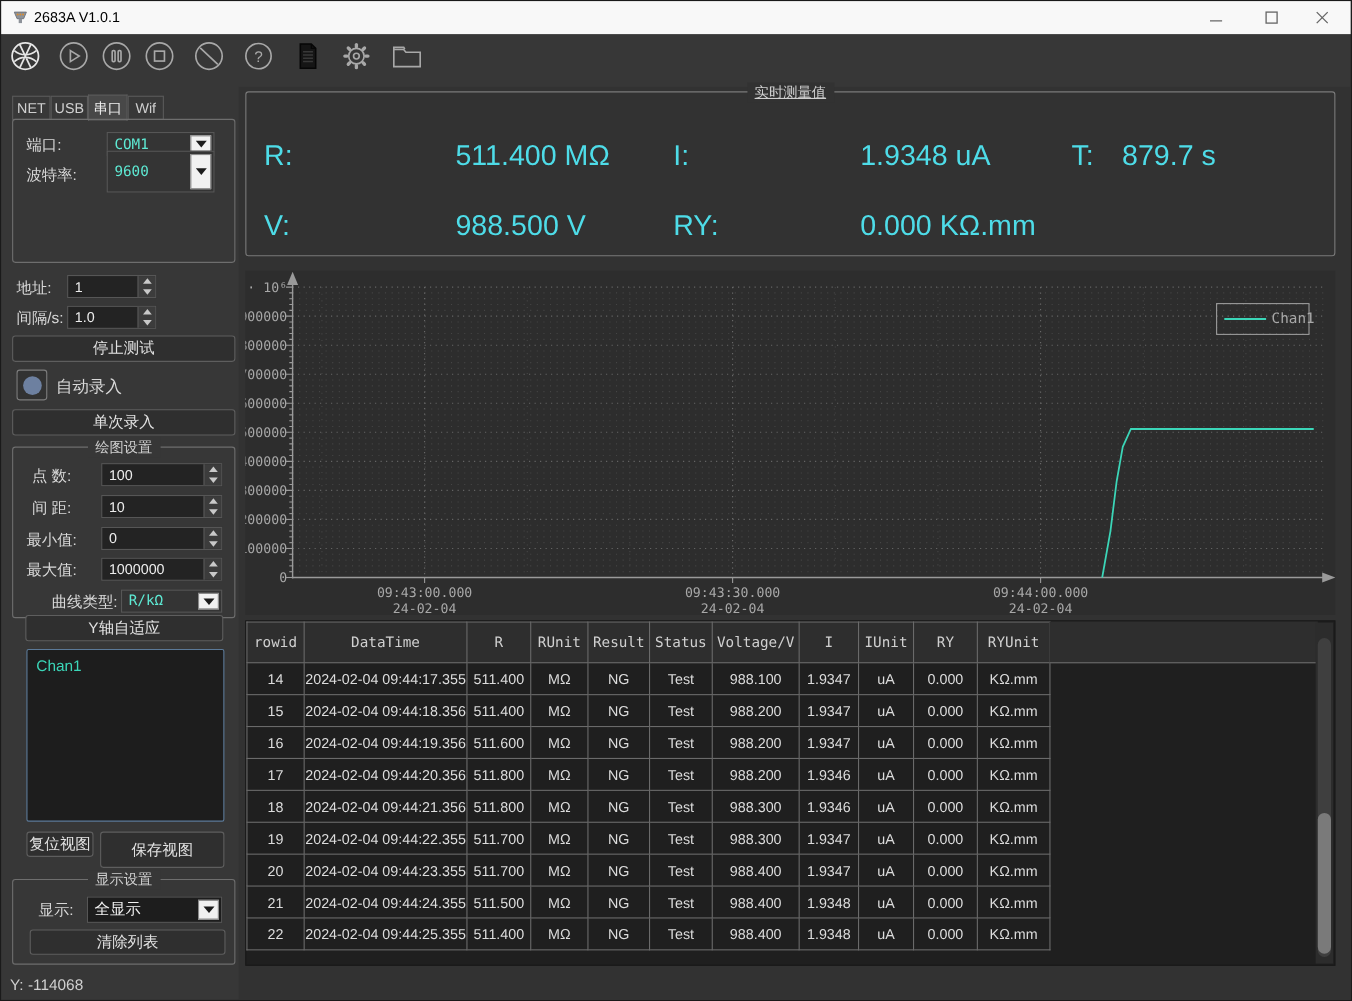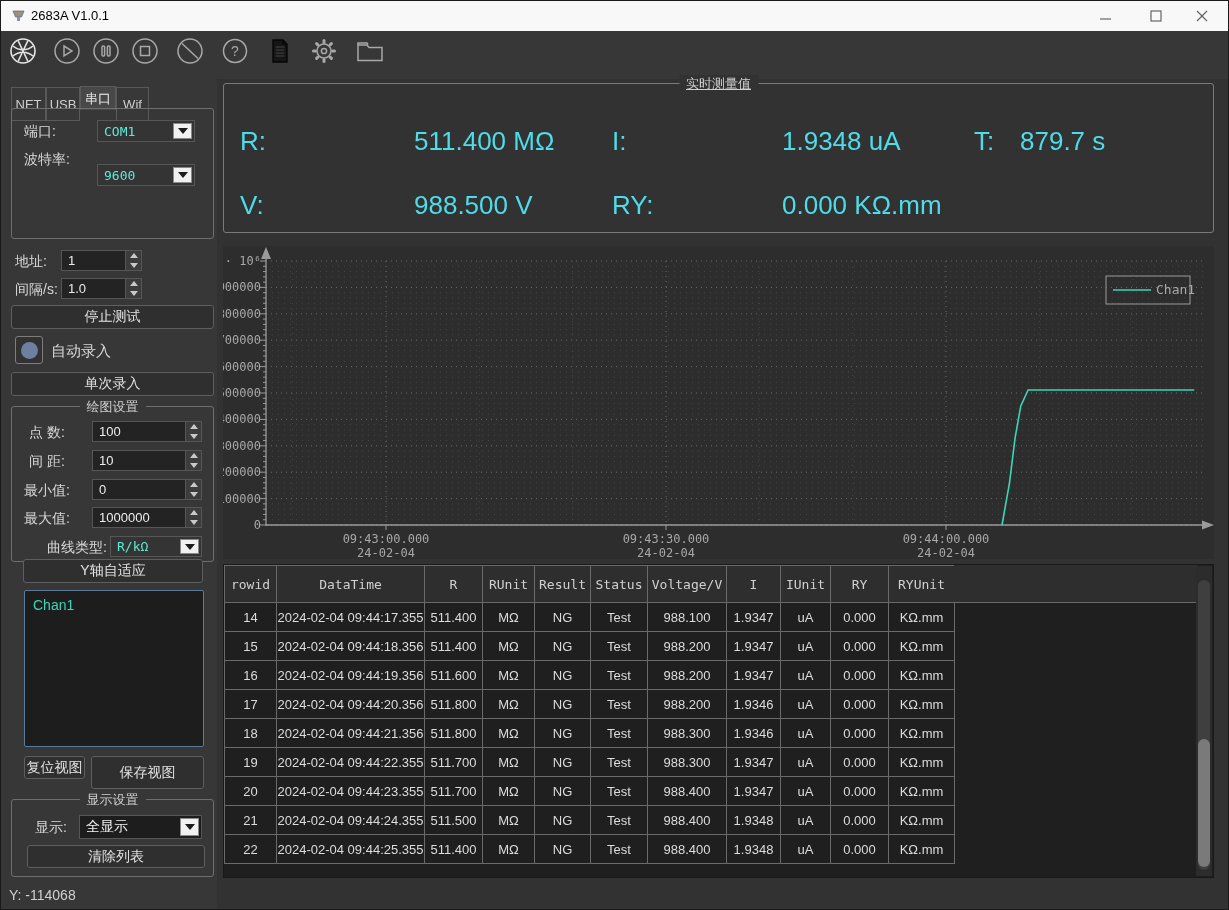--- a/index.html
+++ b/index.html
@@ -34,21 +34,21 @@
   .spin .arrows div { flex:1; display:flex; align-items:center; justify-content:center; }
   .tri-up { width:0; height:0; border-left:4px solid transparent; border-right:4px solid transparent; border-bottom:5px solid #c9c9c9; }
   .tri-dn { width:0; height:0; border-left:4px solid transparent; border-right:4px solid transparent; border-top:5px solid #c9c9c9; }
   .combo { position:absolute; background:#343434; border:1px solid #565656; color:#5eead4;
            font-family:"DejaVu Sans Mono", monospace; font-size:13px; display:flex; align-items:center; padding-left:6px; }
   .combo.enabled { background:#1d1d1d; color:#f2f2f2; font-family:"Liberation Sans",sans-serif; font-size:14px;text-align:right; }
   .combo .cbtn { position:absolute; right:2px; top:2px; bottom:2px; width:19px; background:#f1f1f1;
                  border:1px solid #8a8a8a; display:flex; align-items:center; justify-content:center; }
   .combo .cbtn .tri { width:0; height:0; border-left:5px solid transparent; border-right:5px solid transparent; border-top:6px solid #1b1b1b; }
   
-  .tab { position:absolute; top:86px; height:34px; background:#383838; border:1px solid #5a5a5a;
+  .tab { position:absolute; top:86px; height:22px; background:#383838; border:1px solid #5a5a5a;
          color:#cfcfcf; font-size:13px; display:flex; align-items:center; justify-content:center; }
   .tab.active { top:85px; height:24px; background:#484848; color:#f0f0f0; border-bottom:none; }
   
   .right-pane { position:absolute; left:216px; top:78px; right:0; bottom:0; background:#323232; }
   .meas-lbl, .meas-val { position:absolute; color:#4edce8; font-size:26px; white-space:nowrap; }
   
   .chanlist { position:absolute; background:#1d1d1d; border:1px solid #5c7a99; border-radius:2px; }
   .chan-item { padding:6px 0 0 8px; font-size:14px; }
   
   .chart-wrap { position:absolute; left:222px; top:245px; width:991px; height:313px; background:#2d2d2d; }
@@ -185,21 +185,21 @@
 
   <div class="gbox" style="left:10px; top:107px; width:203px; height:131px;">
     <span class="lbl" style="left:12px; top:14px;">端口:</span>
     <div class="combo" style="left:85px; top:11px; width:98px; height:22px;">
       <span>COM1</span>
       <span class="cbtn">
           <span class="tri"></span>
         </span>
     </div>
     <span class="lbl" style="left:12px; top:42px;">波特率:</span>
-    <div class="combo" style="left:85px; top:55px; width:98px; height:22px;">
+    <div class="combo" style="left:85px; top:28px; width:98px; height:38px;">
       <span>9600</span>
       <span class="cbtn">
           <span class="tri"></span>
         </span>
     </div>
   </div>
 
   <span class="lbl" style="left:14px; top:252px;">地址:</span>
   <div class="spin" style="left:60px; top:249px; width:81px; height:21px;">
     <span>1</span>

